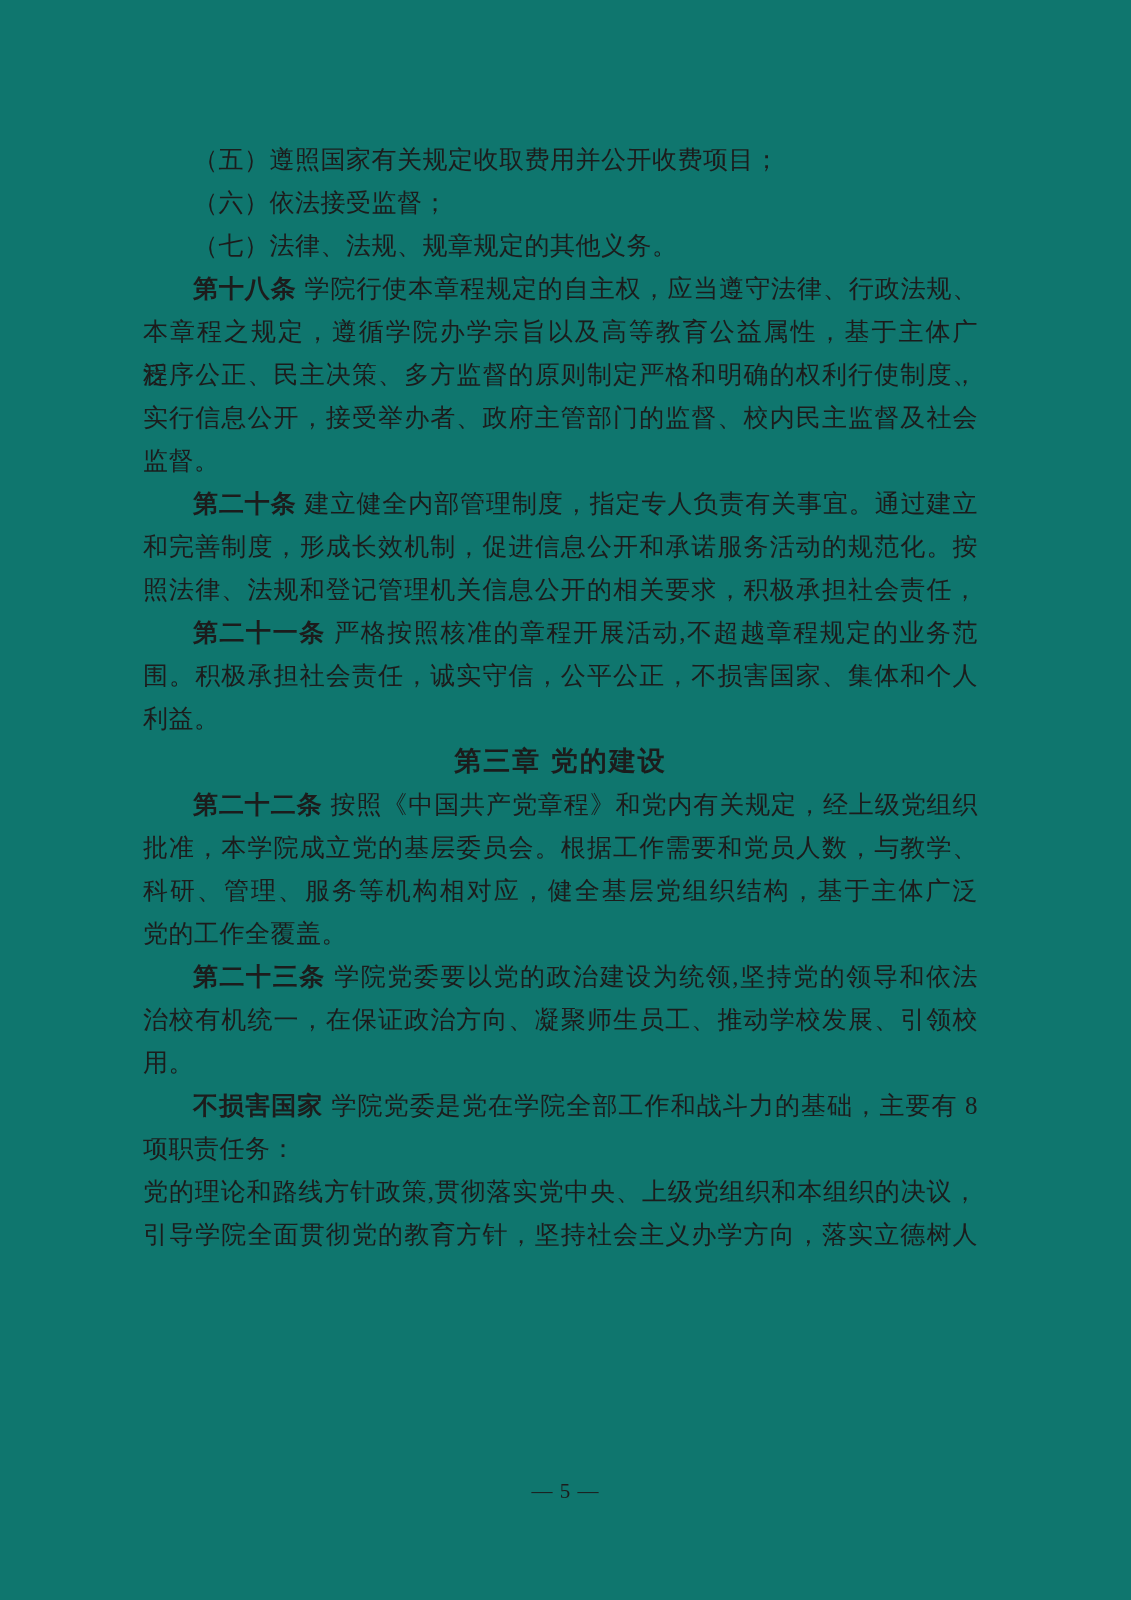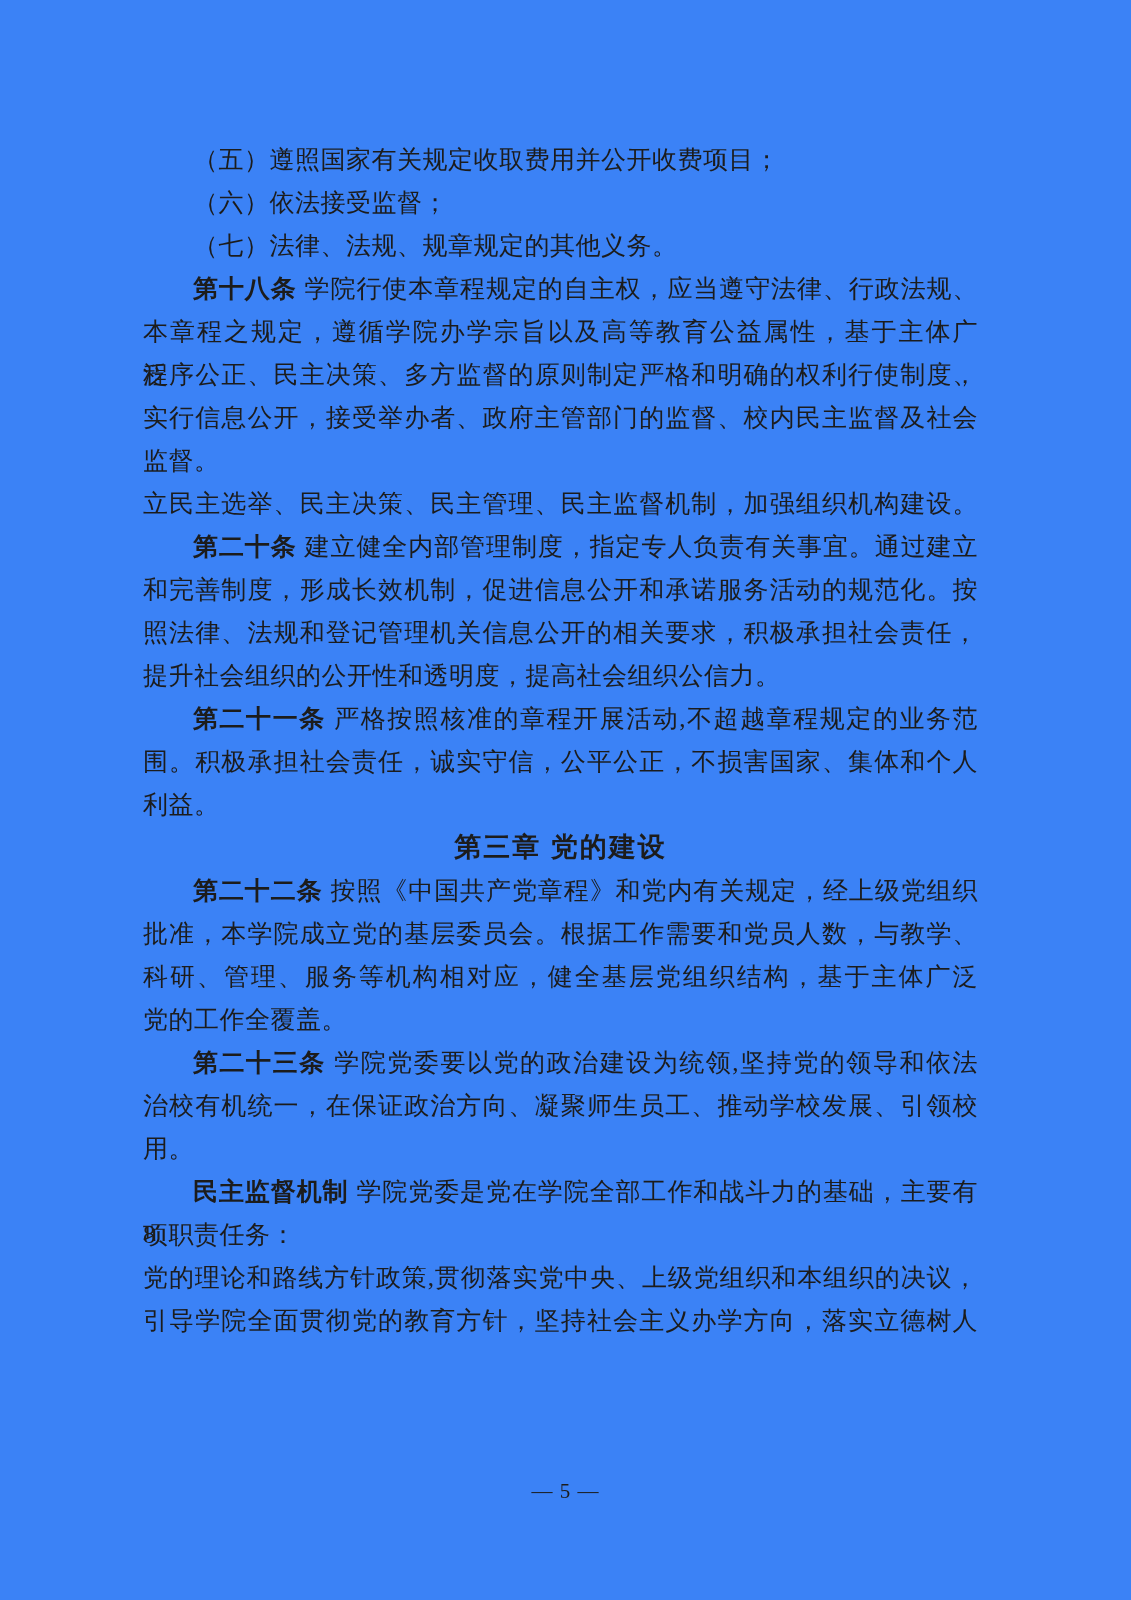--- a/index.html
+++ b/index.html
@@ -4,21 +4,21 @@
 <style>
   html, body {
     margin: 0;
     padding: 0;
     background: #ffffff;
   }
   .page {
     position: relative;
     width: 1131px;
     height: 1600px;
-    background: #3b82f6;
+    background: #0f766e;
     overflow: hidden;
     font-family: "Liberation Serif", "DejaVu Serif", serif;
     color: #1c1c1c;
   }
   .content {
     position: absolute;
     left: 143px;
     top: 138px;
     width: 835px;
   }
@@ -73,35 +73,33 @@
 <div class="page">
   <div class="content" id="doc-body">
       <div class="line indent">（五）遵照国家有关规定收取费用并公开收费项目；</div>
       <div class="line indent">（六）依法接受监督；</div>
       <div class="line indent">（七）法律、法规、规章规定的其他义务。</div>
       <div class="line indent justify"><span class="article-num">第十八条</span><span>学院行使本章程规定的自主权，应当遵守法律、行政法规、</span></div>
       <div class="line justify">本章程之规定，遵循学院办学宗旨以及高等教育公益属性，基于主体广泛、</div>
       <div class="line justify">程序公正、民主决策、多方监督的原则制定严格和明确的权利行使制度，</div>
       <div class="line justify">实行信息公开，接受举办者、政府主管部门的监督、校内民主监督及社会</div>
       <div class="line">监督。</div>
-      <div class="line justify">立民主选举、民主决策、民主管理、民主监督机制，加强组织机构建设。</div>
       <div class="line indent justify"><span class="article-num">第二十条</span><span>建立健全内部管理制度，指定专人负责有关事宜。通过建立</span></div>
       <div class="line justify">和完善制度，形成长效机制，促进信息公开和承诺服务活动的规范化。按</div>
       <div class="line justify">照法律、法规和登记管理机关信息公开的相关要求，积极承担社会责任，</div>
-      <div class="line">提升社会组织的公开性和透明度，提高社会组织公信力。</div>
       <div class="line indent justify"><span class="article-num">第二十一条</span><span>严格按照核准的章程开展活动,不超越章程规定的业务范</span></div>
       <div class="line justify">围。积极承担社会责任，诚实守信，公平公正，不损害国家、集体和个人</div>
       <div class="line">利益。</div>
       <div class="line heading">第三章 党的建设</div>
       <div class="line indent justify"><span class="article-num">第二十二条</span><span>按照《中国共产党章程》和党内有关规定，经上级党组织</span></div>
       <div class="line justify">批准，本学院成立党的基层委员会。根据工作需要和党员人数，与教学、</div>
       <div class="line justify">科研、管理、服务等机构相对应，健全基层党组织结构，基于主体广泛</div>
       <div class="line">党的工作全覆盖。</div>
       <div class="line indent justify"><span class="article-num">第二十三条</span><span>学院党委要以党的政治建设为统领,坚持党的领导和依法</span></div>
       <div class="line justify">治校有机统一，在保证政治方向、凝聚师生员工、推动学校发展、引领校</div>
       <div class="line">用。</div>
-      <div class="line indent justify"><span class="article-num">民主监督机制</span><span>学院党委是党在学院全部工作和战斗力的基础，主要有 8</span></div>
+      <div class="line indent justify"><span class="article-num">不损害国家</span><span>学院党委是党在学院全部工作和战斗力的基础，主要有 8</span></div>
       <div class="line">项职责任务：</div>
       <div class="line justify">党的理论和路线方针政策,贯彻落实党中央、上级党组织和本组织的决议，</div>
       <div class="line justify">引导学院全面贯彻党的教育方针，坚持社会主义办学方向，落实立德树人</div>
     </div>
   <div class="footer">— 5 —</div>
 </div>
 
 </body></html>

